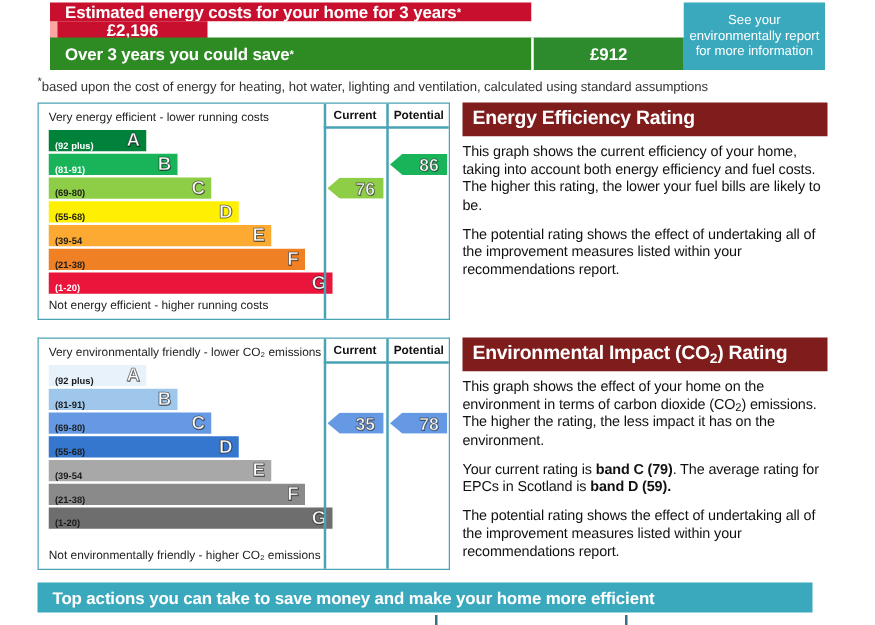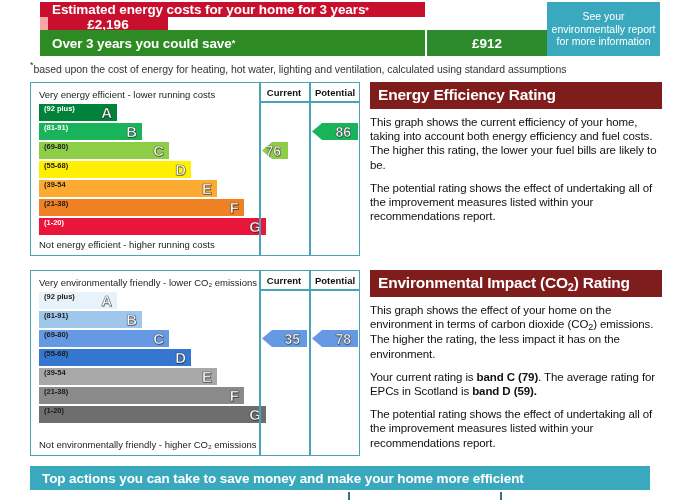--- a/index.html
+++ b/index.html
@@ -48,21 +48,21 @@
   .cost-value {
     width: 120px;
     display: flex;
     align-items: center;
     justify-content: center;
     color: #ffffff;
     font-size: 13.5px;
     font-weight: bold;
   }
   .row-1 .cost-label { background: #c8102e; }
-  .row-1 .cost-value { background: #c8102e; border-left: 8px solid #fca5a5; }
+  .row-1 .cost-value { background: #c8102e; border-left: 6px solid #fca5a5; }
   .row-2 .cost-label { background: #2e8b24; }
   .row-2 .cost-value { background: #2d8b2d; border-left: 2px solid #ffffff; }
 
   .cost-note {
     position: absolute;
     right: 0;
     top: 0;
     width: 113px;
     height: 54px;
     background: #3aa9bd;
@@ -124,21 +124,21 @@
     height: 17px;
     margin-bottom: 2px;
   }
   .bar {
     position: absolute;
     left: 0;
     top: 0;
     height: 17px;
     box-sizing: border-box;
     display: flex;
-    align-items: flex-start;
+    align-items: flex-end;
   }
   .bar-range {
     font-size: 7.5px;
     font-weight: bold;
     padding-left: 5px;
     white-space: nowrap;
   }
   .bar-letter {
     position: absolute;
     right: 5px;
@@ -332,21 +332,21 @@
           <span class="bar-letter">G</span>
         </div>
       </div>
     </div>
   <div class="chart-caption caption-bottom">Not energy efficient - higher running costs</div>
   <div class="col-divider" style="left:228px"></div>
   <div class="col-divider" style="left:278px"></div>
   <div class="col-head" style="left:228px;width:50px">Current</div>
   <div class="col-head" style="left:278px;width:52px">Potential</div>
   <div class="col-rule" style="left:228px;right:0;top:18px"></div>
-  <div class="arrow" id="energy-arrow-current" style="top: 59px; left: 231px; width: 26px; background: rgb(141, 206, 70);">76</div>
+  <div class="arrow" id="energy-arrow-current" style="top: 59px; left: 231px; width: 45px; background: rgb(141, 206, 70);">76</div>
   <div class="arrow" id="energy-arrow-potential" style="top: 40px; left: 281px; width: 46px; background: rgb(25, 180, 89);">86</div>
 </div>
 
 <div class="chart-block" id="co2-chart">
   <div class="chart-caption caption-top">Very environmentally friendly - lower CO₂ emissions</div>
   <div class="bars-area">
       <div class="bar-row">
         <div class="bar" style="width: 78px; background: rgb(232, 242, 251);">
           <span class="bar-range" style="color: rgb(26, 26, 26);">(92 plus)</span>
           <span class="bar-letter">A</span>

